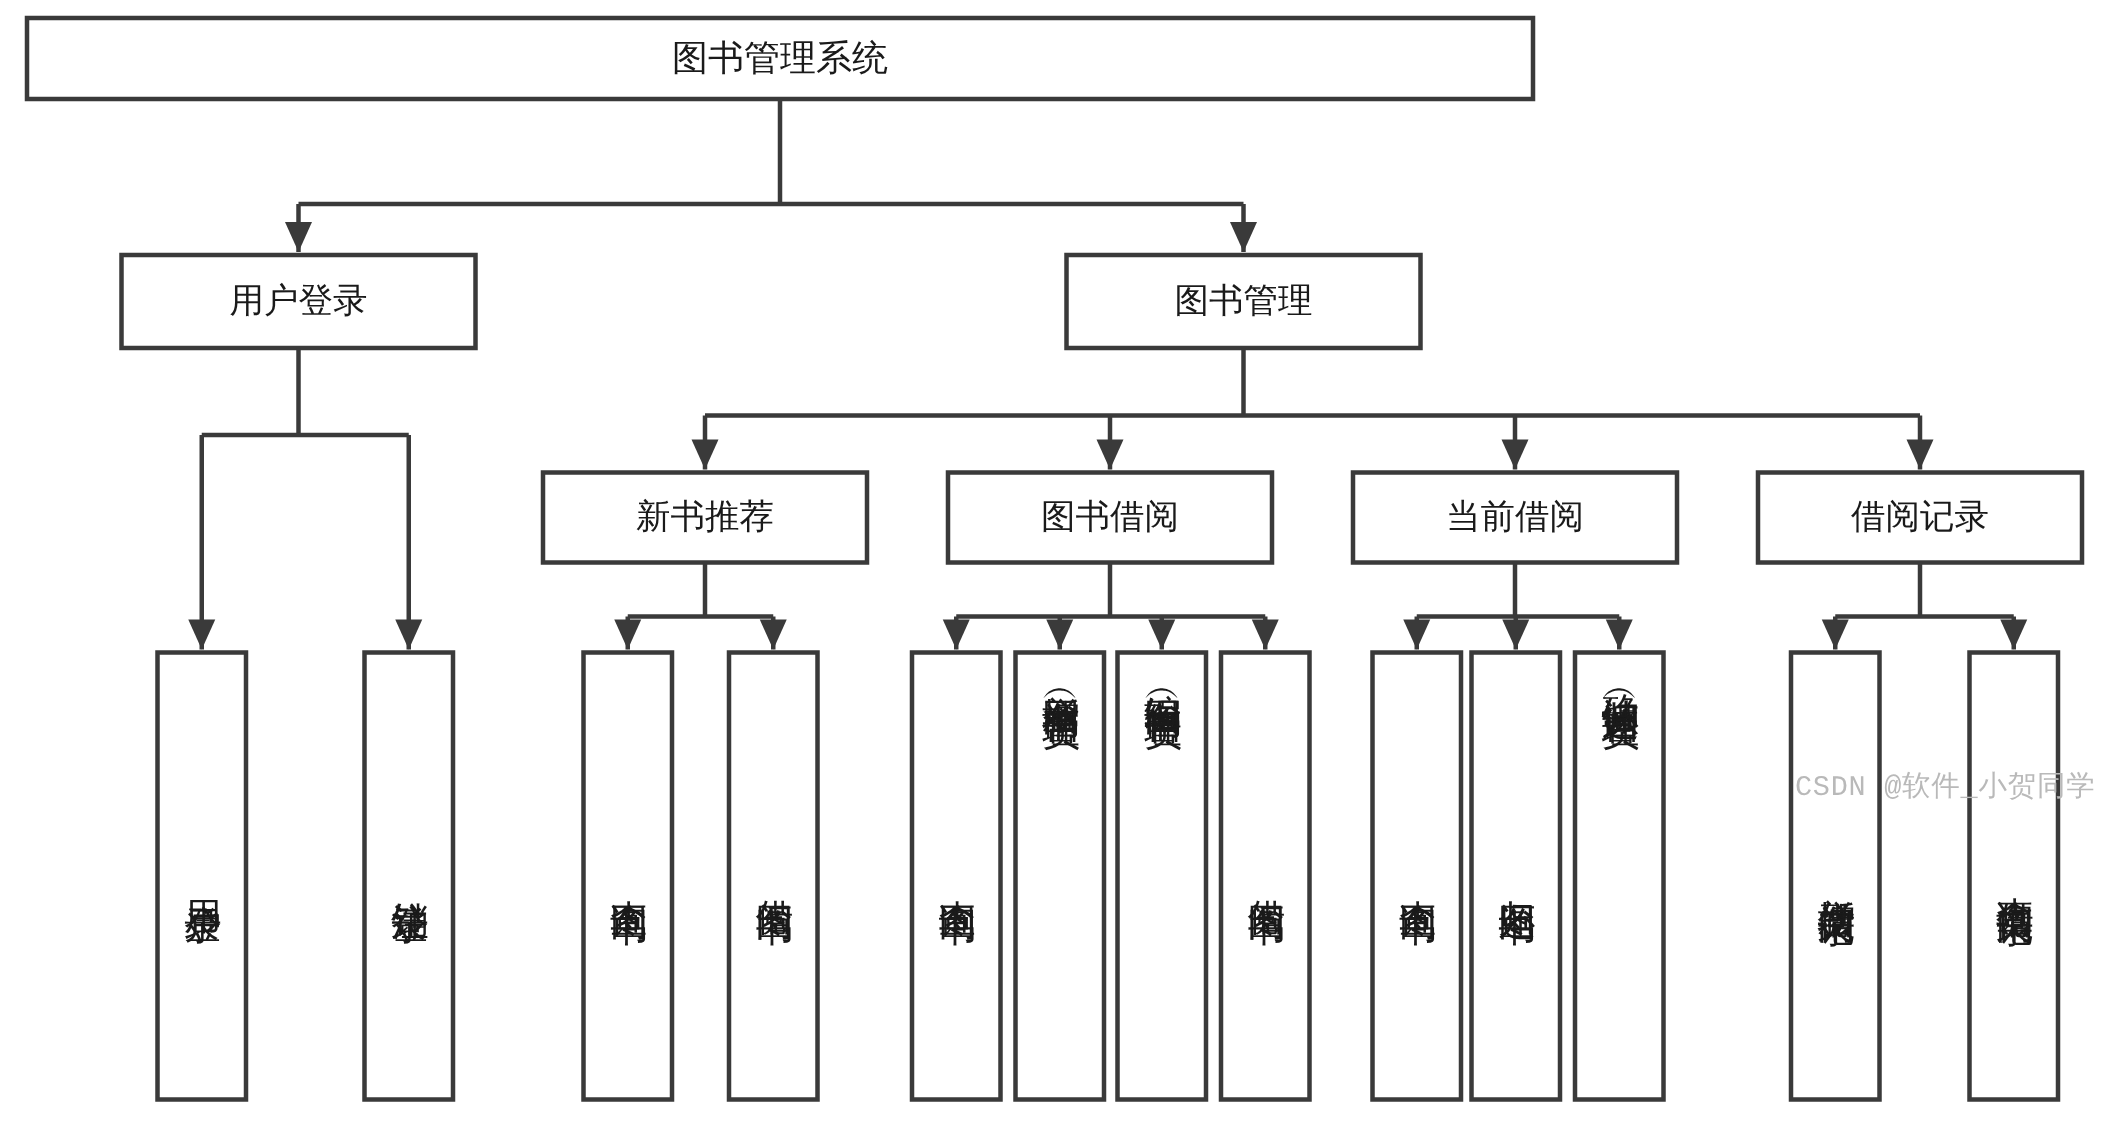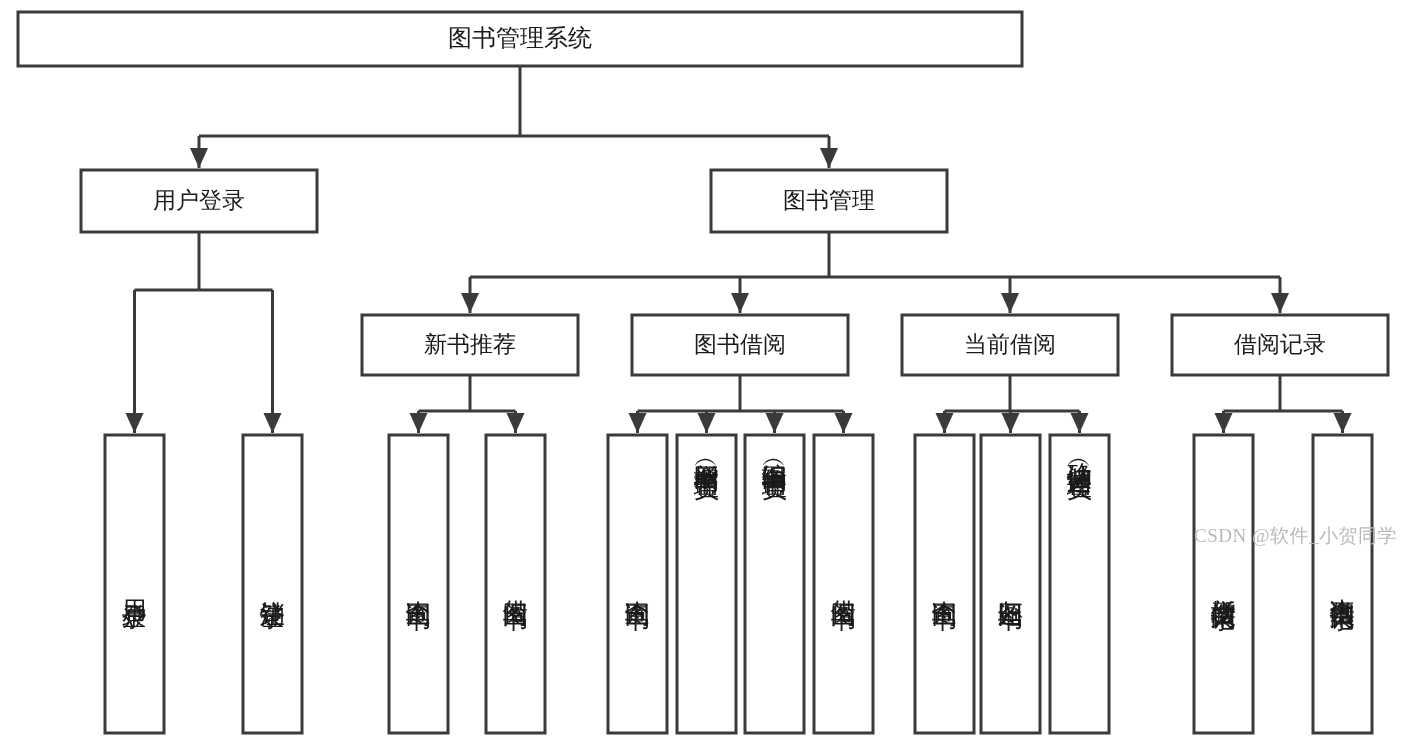--- a/index.html
+++ b/index.html
@@ -64,22 +64,22 @@
     line-height: 1.06;
     color: #1a1a1a;
     letter-spacing: 2px;
     text-align: center;
     white-space: nowrap;
     pointer-events: none;
   }
   .watermark {
     position: absolute;
     right: 8px;
-    bottom: 4px;
-    font-family: Liberation Serif, serif;
+    bottom: 16px;
+    font-family: Liberation Mono, monospace;
     font-size: 19px;
     color: #b9b9b9;
     letter-spacing: 0.5px;
     user-select: none;
   }
 </style>
 </head>
 <body>
 
 <div id="diagram-root">

